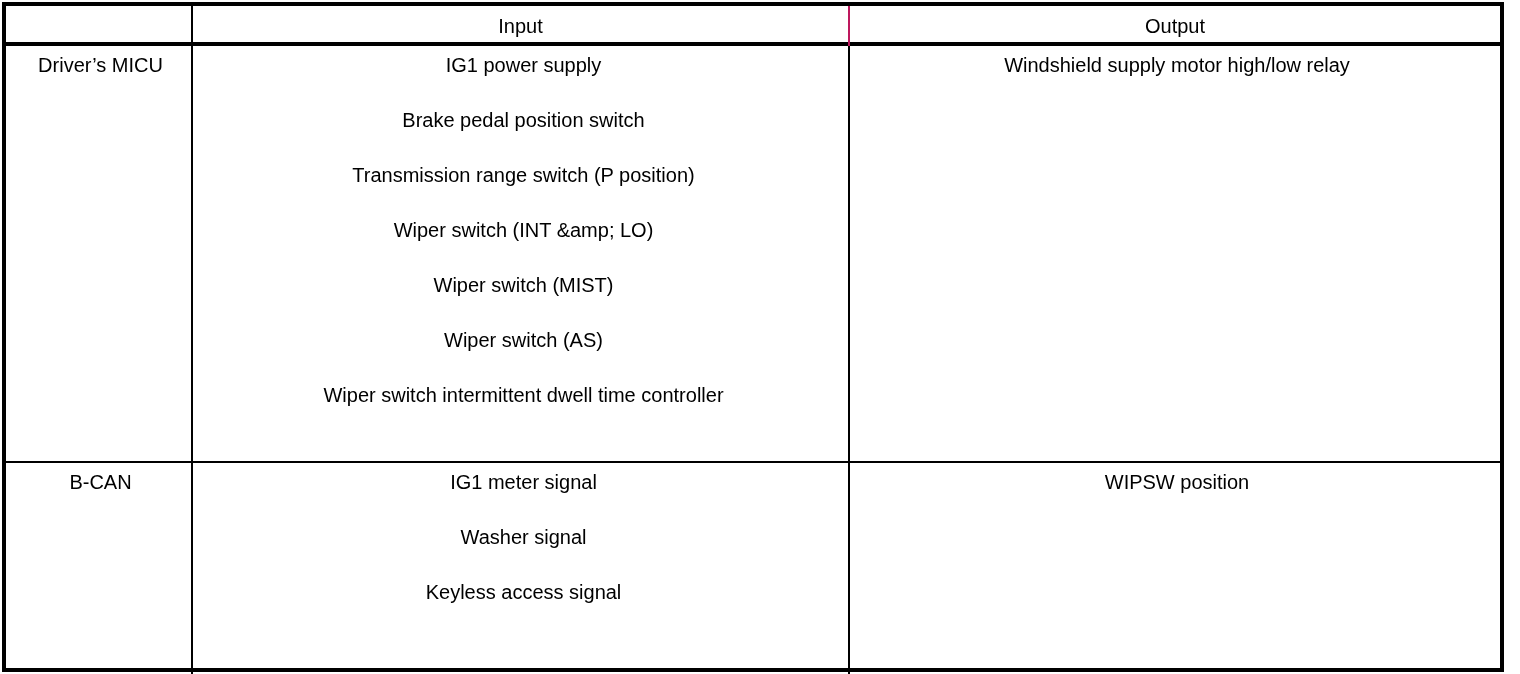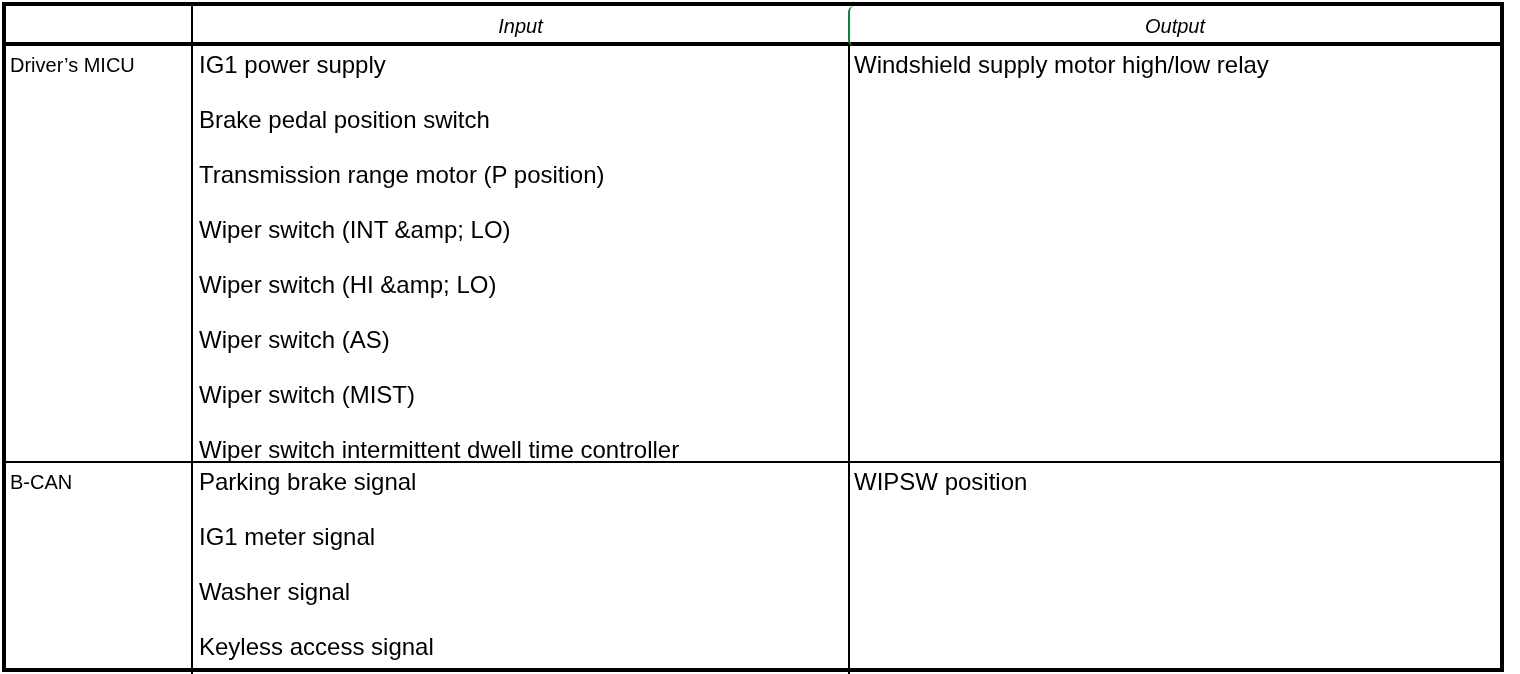--- a/index.html
+++ b/index.html
@@ -36,44 +36,44 @@
 
   
   .thead {
     position: absolute;
     left: 0;
     top: 0;
     right: 0;
     height: 40px;
     border-bottom: 4px solid #000000;
     box-sizing: border-box;
-    font-style: italic;
   }
   .th {
     position: absolute;
     top: 0;
     height: 40px;
     line-height: 40px;
     font-size: 20px;
     text-align: center;
     box-sizing: border-box;
     white-space: nowrap;
     overflow: hidden;
   }
   .th-module { left: 0; width: 185px; }
   .th-input  { left: 185px; width: 657px; border-left: 2px solid #000000; }
-  .th-output { left: 842px; right: 0; border-left: 2px solid #15803d; border-radius: 6px; }
+  .th-output { left: 842px; right: 0; border-left: 2px solid #be185d; }
 
   
   .tbody {
     position: absolute;
     left: 0;
     right: 0;
     top: 40px;
     bottom: 0;
+    text-align: center;
   }
   .trow {
     position: relative;
     box-sizing: border-box;
     width: 100%;
   }
   .trow.row-micu  { height: 417px; border-bottom: 2px solid #000000; }
   .trow.row-bcan  { height: 240px; }
 
   .cell {
@@ -92,21 +92,21 @@
     line-height: 26px;
     white-space: nowrap;
   }
 
   .item-list {
     list-style: none;
     margin: 0;
     padding: 0;
   }
   .item {
-    font-size: 24px;
+    font-size: 20px;
     line-height: 26px;
     height: 55px;
     white-space: nowrap;
   }
 </style>
 </head>
 <body>
 
 <div class="page">
   <div class="spec-table">
@@ -120,42 +120,40 @@
     <div class="tbody">
 
       <div class="trow row-micu">
         <div class="cell cell-module">
           <div class="module-label">Driver’s MICU</div>
         </div>
         <div class="cell cell-input">
           <ul class="item-list">
             <li class="item">IG1 power supply</li>
             <li class="item">Brake pedal position switch</li>
-            <li class="item">Transmission range motor (P position)</li>
+            <li class="item">Transmission range switch (P position)</li>
             <li class="item">Wiper switch (INT &amp;amp; LO)</li>
-            <li class="item">Wiper switch (HI &amp;amp; LO)</li>
+            <li class="item">Wiper switch (MIST)</li>
             <li class="item">Wiper switch (AS)</li>
-            <li class="item">Wiper switch (MIST)</li>
             <li class="item">Wiper switch intermittent dwell time controller</li>
           </ul>
         </div>
         <div class="cell cell-output">
           <ul class="item-list">
             <li class="item">Windshield supply motor high/low relay</li>
           </ul>
         </div>
       </div>
 
       <div class="trow row-bcan">
         <div class="cell cell-module">
           <div class="module-label">B-CAN</div>
         </div>
         <div class="cell cell-input">
           <ul class="item-list">
-            <li class="item">Parking brake signal</li>
             <li class="item">IG1 meter signal</li>
             <li class="item">Washer signal</li>
             <li class="item">Keyless access signal</li>
           </ul>
         </div>
         <div class="cell cell-output">
           <ul class="item-list">
             <li class="item">WIPSW position</li>
           </ul>
         </div>

